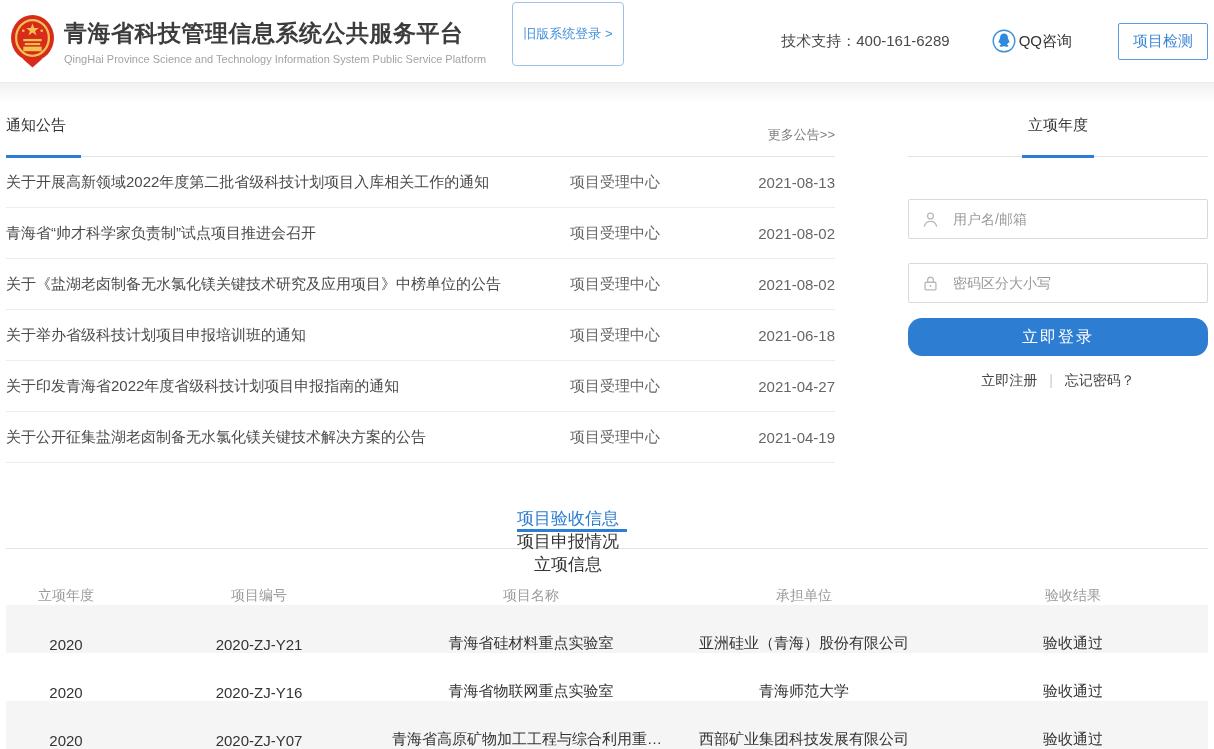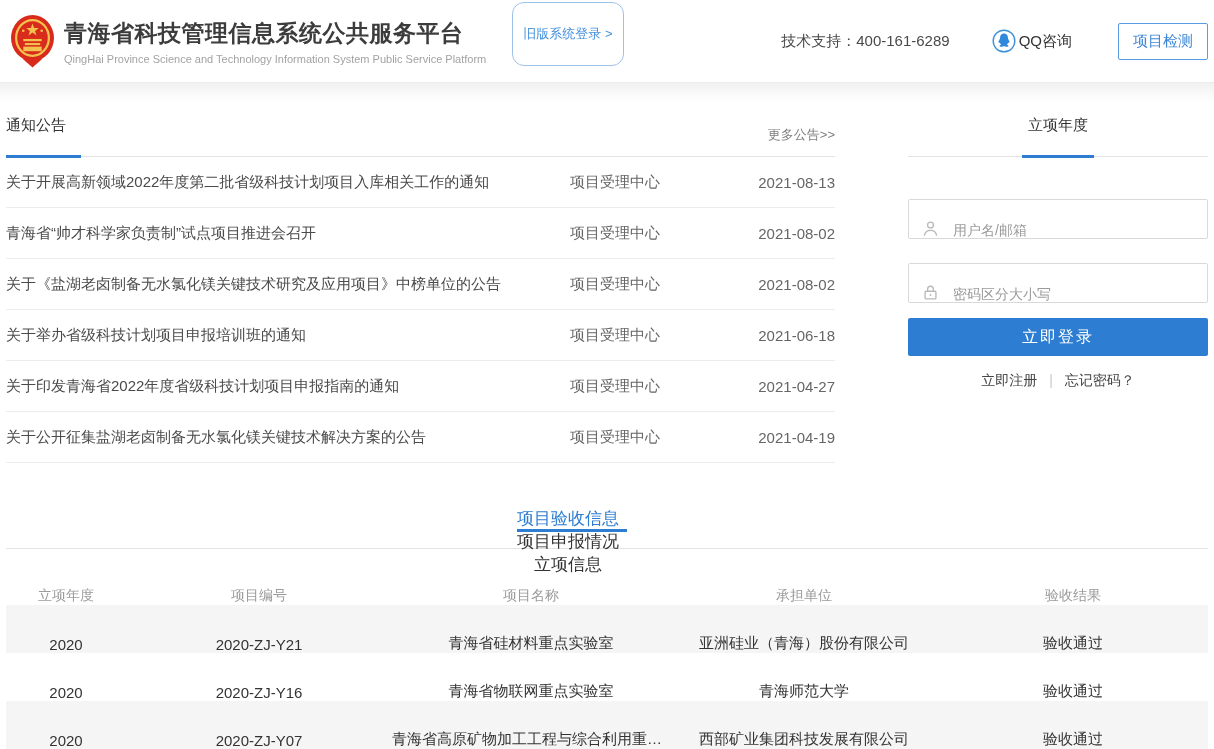--- a/index.html
+++ b/index.html
@@ -6,21 +6,21 @@
   html, body { width: 1214px; background: #fff; font-family: "Liberation Sans", "DejaVu Sans", sans-serif; color: #333; }
   body { position: relative; height: 749px; overflow: hidden; }
 
   
   .header { height: 82px; display: flex; align-items: center; padding: 0 6px 0 10px; background: #fff; }
   .header-band { height: 20px; background: linear-gradient(#f1f1f1, #ffffff); border-top: 1px solid #ececec; }
   .logo { width: 45px; height: 54px; flex: 0 0 auto; }
   .brand { margin-left: 9px; }
   .brand-title { font-size: 23px; font-weight: bold; color: #3c3c3c; letter-spacing: 0.5px; }
   .brand-sub { font-size: 11px; color: #a3a3a3; margin-top: 4px; }
-  .old-login-btn { margin-left: 26px; margin-bottom: 14px; padding: 22px 10px; font-size: 13px; color: #4490dc; border: 1px solid #9ec1e8; border-radius: 12px; background: #fff; cursor: pointer; white-space: nowrap; }
+  .old-login-btn { margin-left: 26px; margin-bottom: 14px; padding: 22px 10px; font-size: 13px; color: #4490dc; border: 1px solid #9ec1e8; border-radius: 4px; background: #fff; cursor: pointer; white-space: nowrap; }
   .header-spacer { flex: 1; }
   .support-text { font-size: 15px; color: #4a4a4a; }
   .qq-block { display: flex; align-items: center; margin-left: 42px; cursor: pointer; }
   .qq-block svg { width: 24px; height: 24px; }
   .qq-label { font-size: 15px; color: #333; margin-left: 3px; }
   .check-btn { margin-left: 46px; padding: 8px 14px; font-size: 15px; color: #3f87d6; border: 1px solid #5a9ae0; border-radius: 2px; background: #fff; cursor: pointer; white-space: nowrap; }
 
   
   .main { display: flex; padding: 0 6px; margin-top: 14px; }
   .col-left { width: 829px; flex: 0 0 auto; }
@@ -33,26 +33,26 @@
   .sec-head .accent-bar { position: absolute; left: 0; bottom: -2px; width: 75px; height: 3px; background: #2d7dd2; }
   .notice-row { display: flex; align-items: center; height: 51px; border-bottom: 1px solid #ededed; font-size: 15px; }
   .notice-title { flex: 1; color: #4a4a4a; padding-right: 10px; white-space: nowrap; overflow: hidden; text-overflow: ellipsis; cursor: pointer; }
   .notice-source { width: 175px; color: #666; flex: 0 0 auto; }
   .notice-date { width: 90px; color: #666; text-align: right; flex: 0 0 auto; }
 
   
   .login-head { position: relative; height: 41px; border-bottom: 1px solid #e3e3e3; text-align: center; }
   .login-head .accent-bar { position: absolute; left: 50%; transform: translateX(-50%); bottom: -2px; width: 72px; height: 3px; background: #2d7dd2; }
   .login-form { margin-top: 42px; }
-  .login-input { display: flex; align-items: flex-end; height: 40px; border: 1px solid #d9d9d9; border-radius: 2px; background: #fff; padding: 0 12px; }
+  .login-input { display: flex; align-items: center; height: 40px; border: 1px solid #d9d9d9; border-radius: 2px; background: #fff; padding: 0 12px; }
   .login-input + .login-input { margin-top: 24px; }
   .login-input svg { width: 19px; height: 19px; flex: 0 0 auto; }
   .login-input input { border: 0; outline: none; flex: 1; margin-left: 13px; font-size: 14px; color: #333; font-family: inherit; }
   .login-input input::placeholder { color: #9a9a9a; }
-  .login-btn { display: block; width: 100%; height: 38px; margin-top: 15px; background: #2d7dd2; color: #fff; font-size: 16px; letter-spacing: 2px; border: 0; border-radius: 2px; cursor: pointer; font-family: inherit; }
+  .login-btn { display: block; width: 100%; height: 38px; margin-top: 15px; background: #2d7dd2; color: #fff; font-size: 16px; letter-spacing: 2px; border: 0; border-radius: 14px; cursor: pointer; font-family: inherit; }
   .login-links { margin-top: 16px; text-align: center; font-size: 14px; color: #444; }
   .login-links .sep { color: #c9c9c9; margin: 0 12px; }
   .login-links span.lnk { cursor: pointer; }
 
   
   .tabs { display: flex; margin: 44px 6px 0 6px; border-bottom: 1px solid #e3e3e3; height: 42px; align-items: center; flex-direction: column; }
   .tab { font-size: 17px; color: #333; margin-right: 78px; position: relative; height: 100%; display: flex; align-items: center; cursor: pointer; }
   .tab.active { color: #2d7dd2; }
   .tab.active::after { content: ""; position: absolute; left: 0; bottom: -2px; width: 110px; min-width: 100%; height: 3px; background: #2d7dd2; }
 

